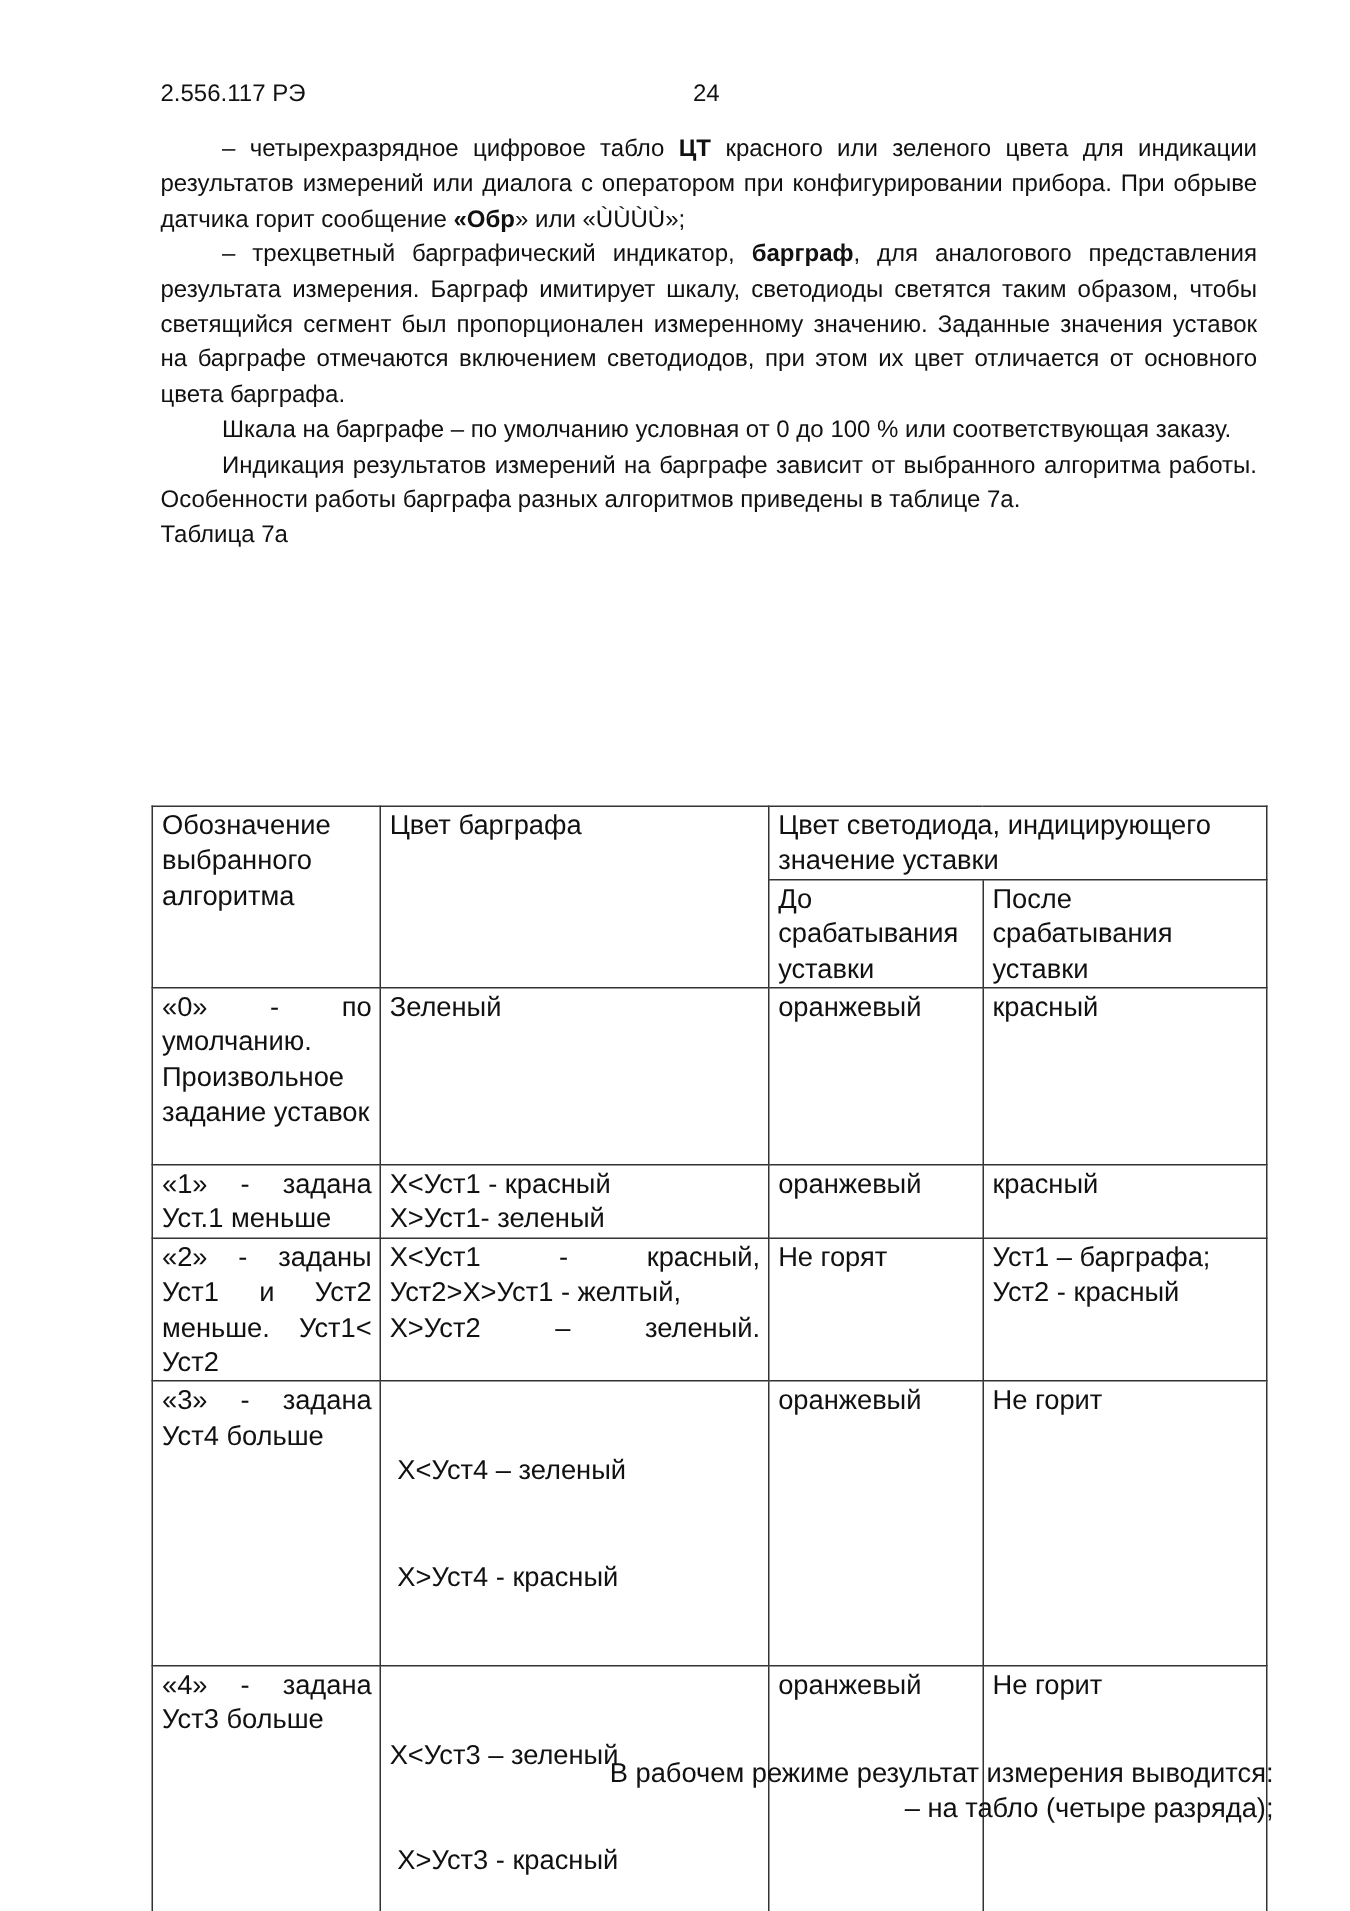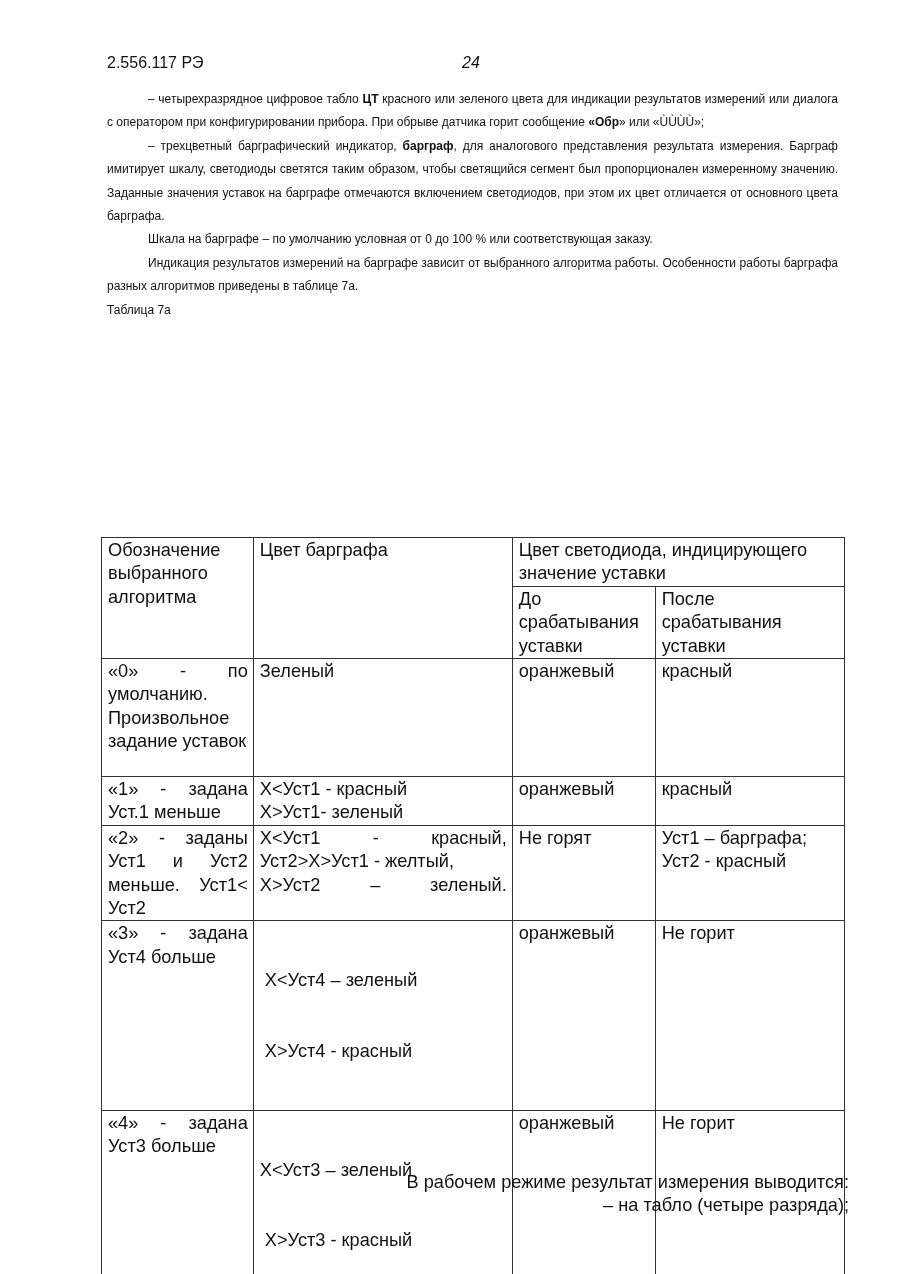--- a/index.html
+++ b/index.html
@@ -1,21 +1,21 @@
 <!DOCTYPE html>
 <html><head>
   <meta charset="utf-8">
   <style>
     html, body { margin: 0; padding: 0; background: #ffffff; }
     body { width: 900px; height: 1274px; position: relative; overflow: hidden;
       font-family: "Liberation Sans", sans-serif; color: #111; }
     .page-header { position: absolute; top: 54px; left: 107px; width: 740px; height: 22px; font-size: 16px; }
     .doc-code { position: absolute; left: 0; top: 0; }
-    .page-num { position: absolute; left: 355px; top: 0; font-style: italic; }
-    .body-text { position: absolute; left: 107px; top: 88px; width: 731px; font-size: 12px; line-height: 23.4px; }
+    .page-num { position: absolute; left: 355px; top: 0; }
+    .body-text { position: absolute; left: 107px; top: 88px; width: 731px; font-size: 16px; line-height: 23.4px; }
     .para { margin: 0; text-align: justify; }
     .para.indent { text-indent: 41px; }
     .caption { margin: 0; }
     table.t7a { position: absolute; left: 101px; top: 537px; border-collapse: collapse; width: 744px;
       font-size: 18.2px; line-height: 23.4px; }
     table.t7a td { border: 1.5px solid #333; vertical-align: top; padding: 1px 5px 0 6px; }
     .c1 { width: 140px; text-align: justify; }
     .c2 { width: 248px; }
     .c3 { width: 131px; }
     .c4 { width: 178px; }

